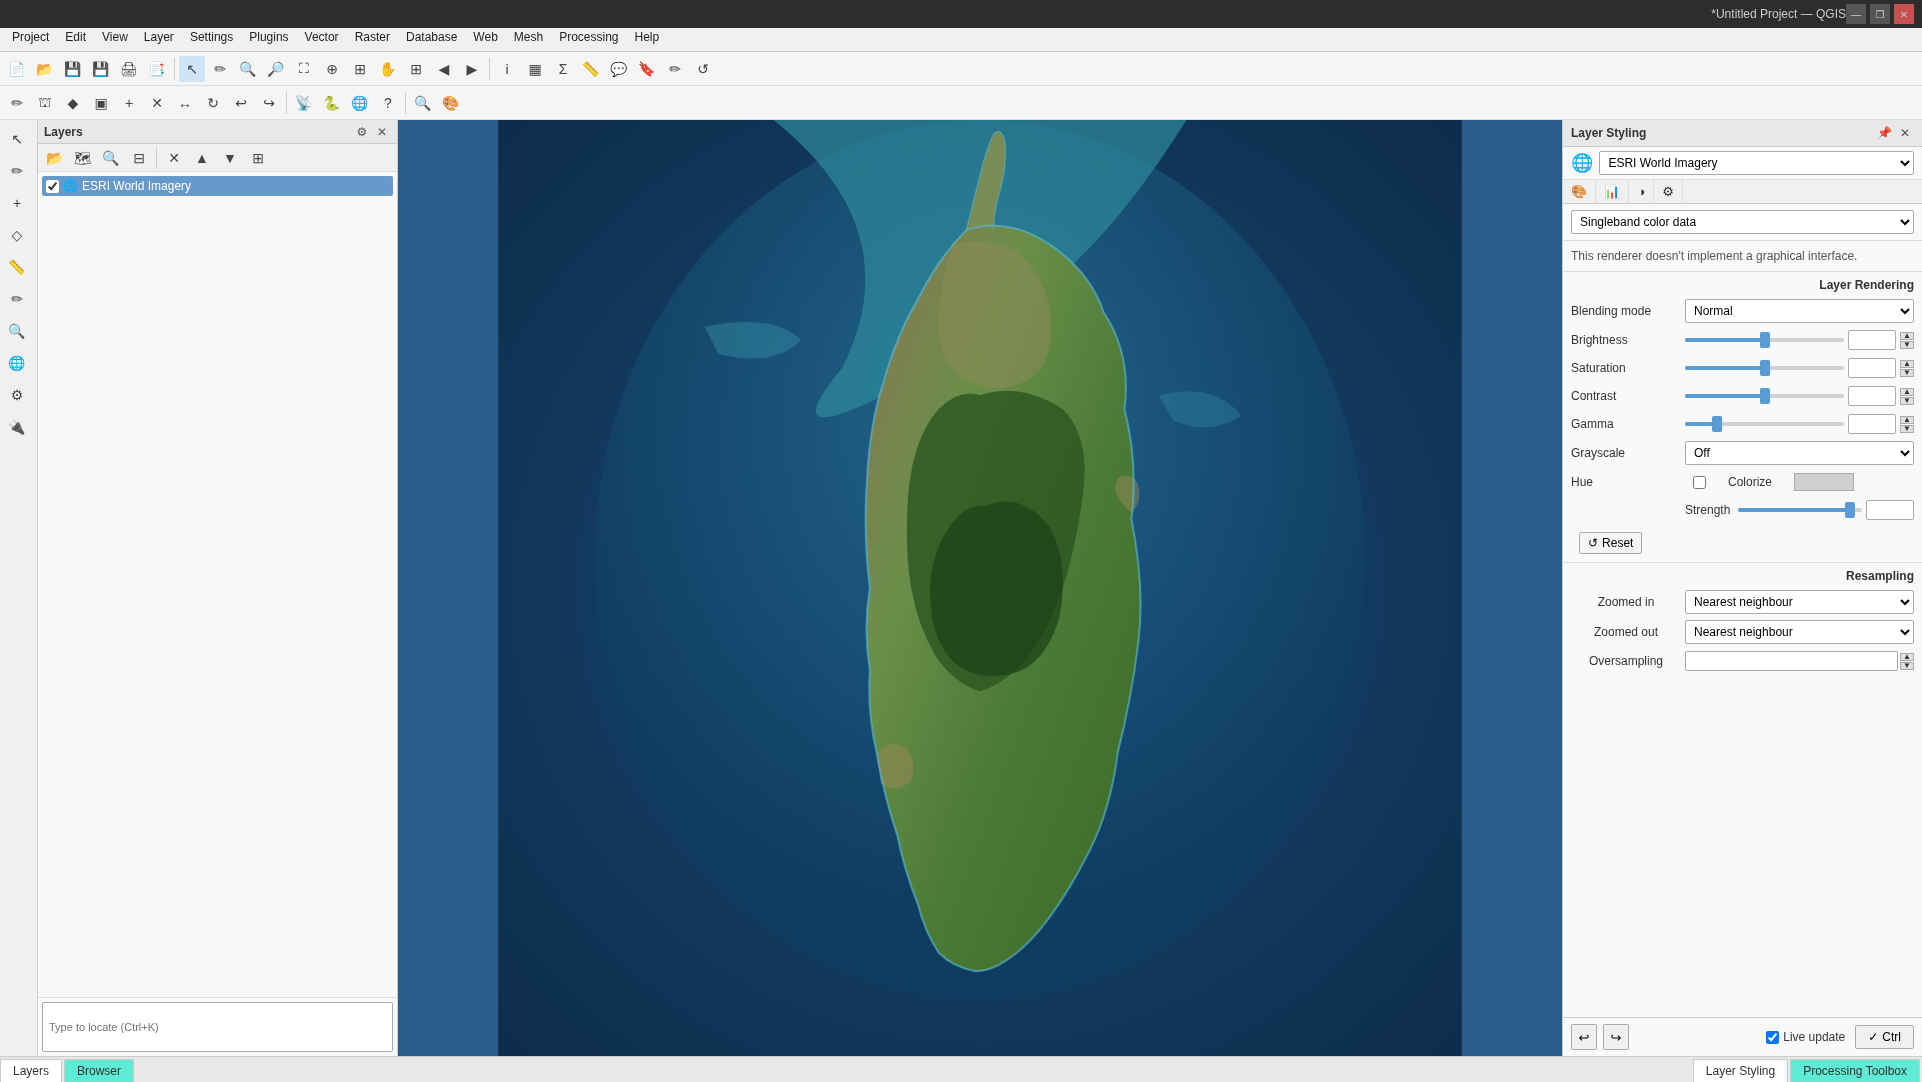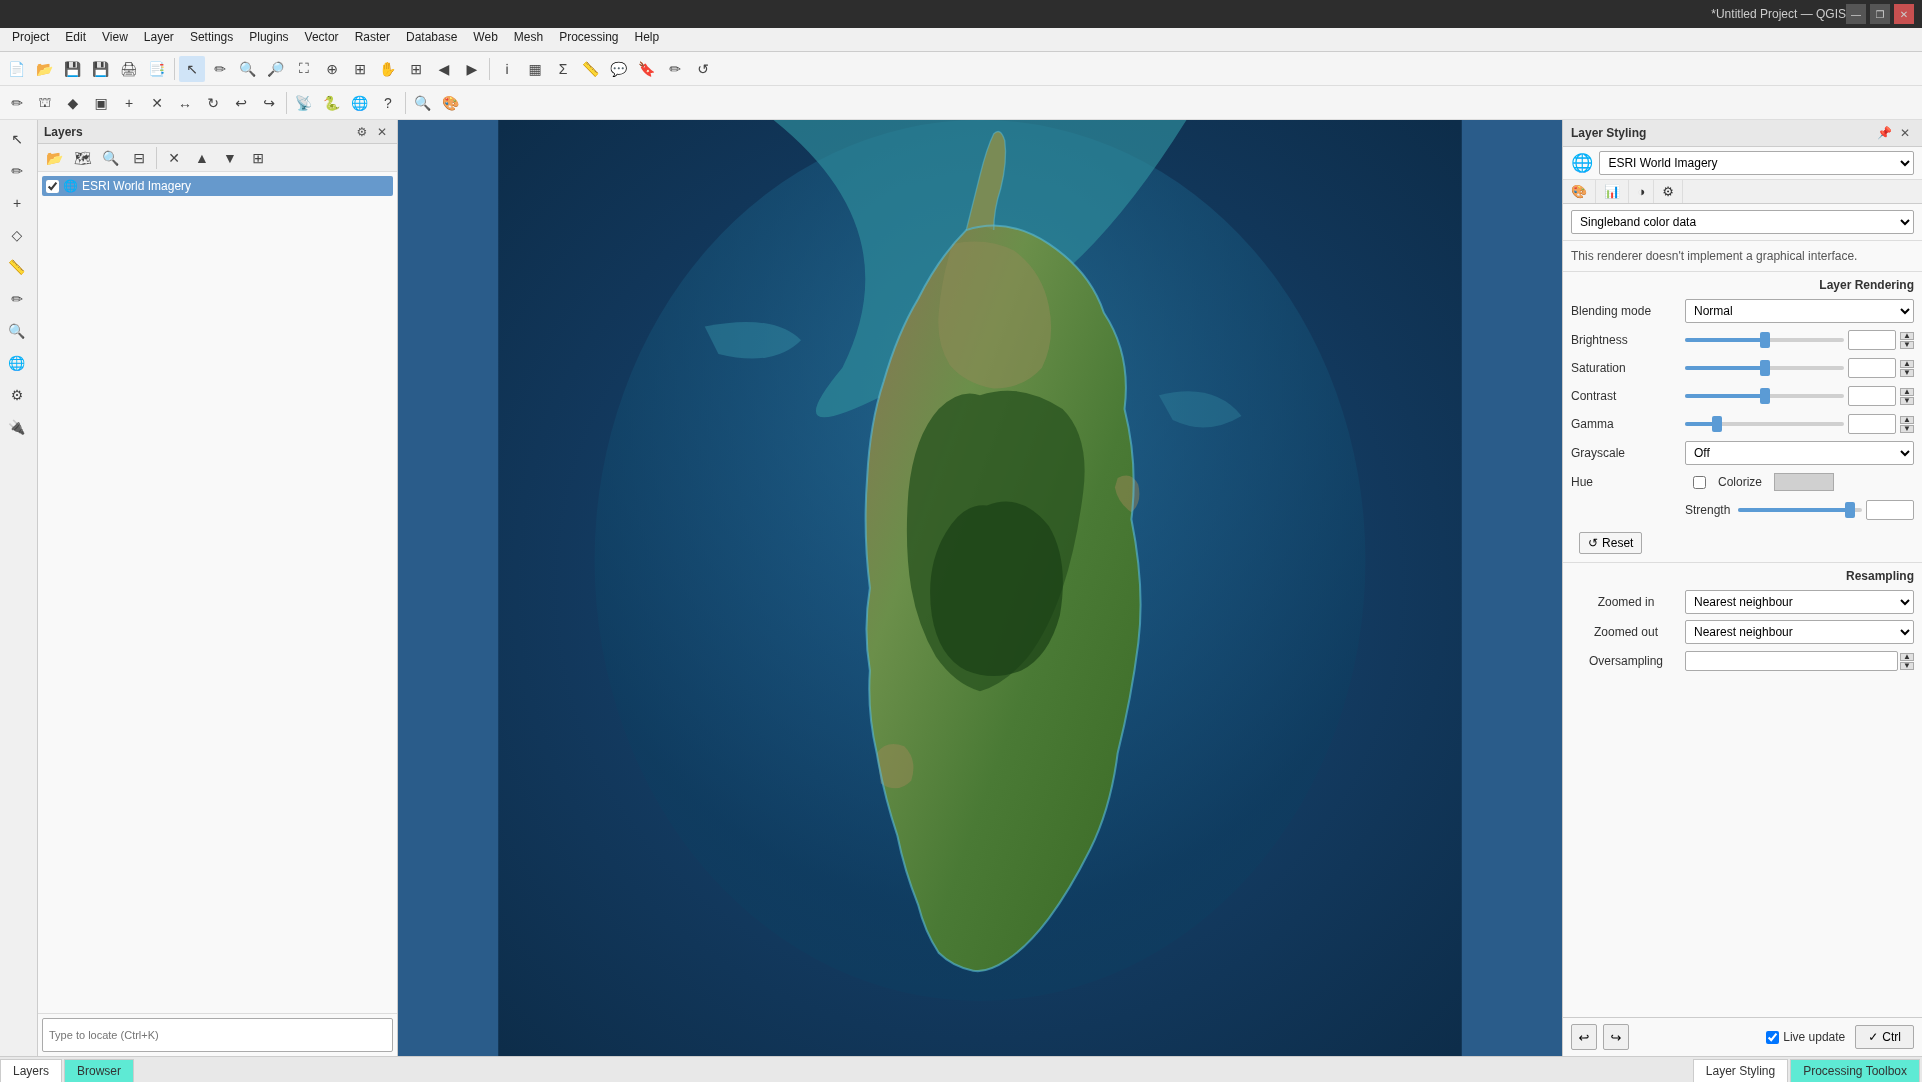--- a/index.html
+++ b/index.html
@@ -284,21 +284,21 @@
       background: #e0e0e0;
       border: 1px solid #aaa;
       cursor: pointer;
       font-size: 8px;
       display: flex; align-items: center; justify-content: center;
     }
 
     
     .grayscale-select { width: 100%; }
     .colorize-row {
-      display: flex; align-items: center; gap: 12px; padding: 2px 8px;
+      display: flex; align-items: center; gap: 22px; padding: 2px 8px;
     }
 
     .reset-btn {
       display: inline-flex;
       align-items: center;
       gap: 4px;
       padding: 3px 8px;
       background: #f5f5f5;
       border: 1px solid #aaa;
       cursor: pointer;
@@ -352,21 +352,21 @@
     }
     .bottom-tab.active { background: white; }
 
     
     #layers-search {
       padding: 4px;
       border-top: 1px solid #ddd;
     }
     #layers-search input {
       width: 100%;
-      padding: 10px 6px;
+      padding: 18px 6px;
       border: 1px solid #aaa;
       border-radius: 2px;
       font-size: 11px;
     }
 
     
     .colorize-box {
       width: 60px; height: 18px;
       background: #d0d0d0;
       border: 1px solid #aaa;

